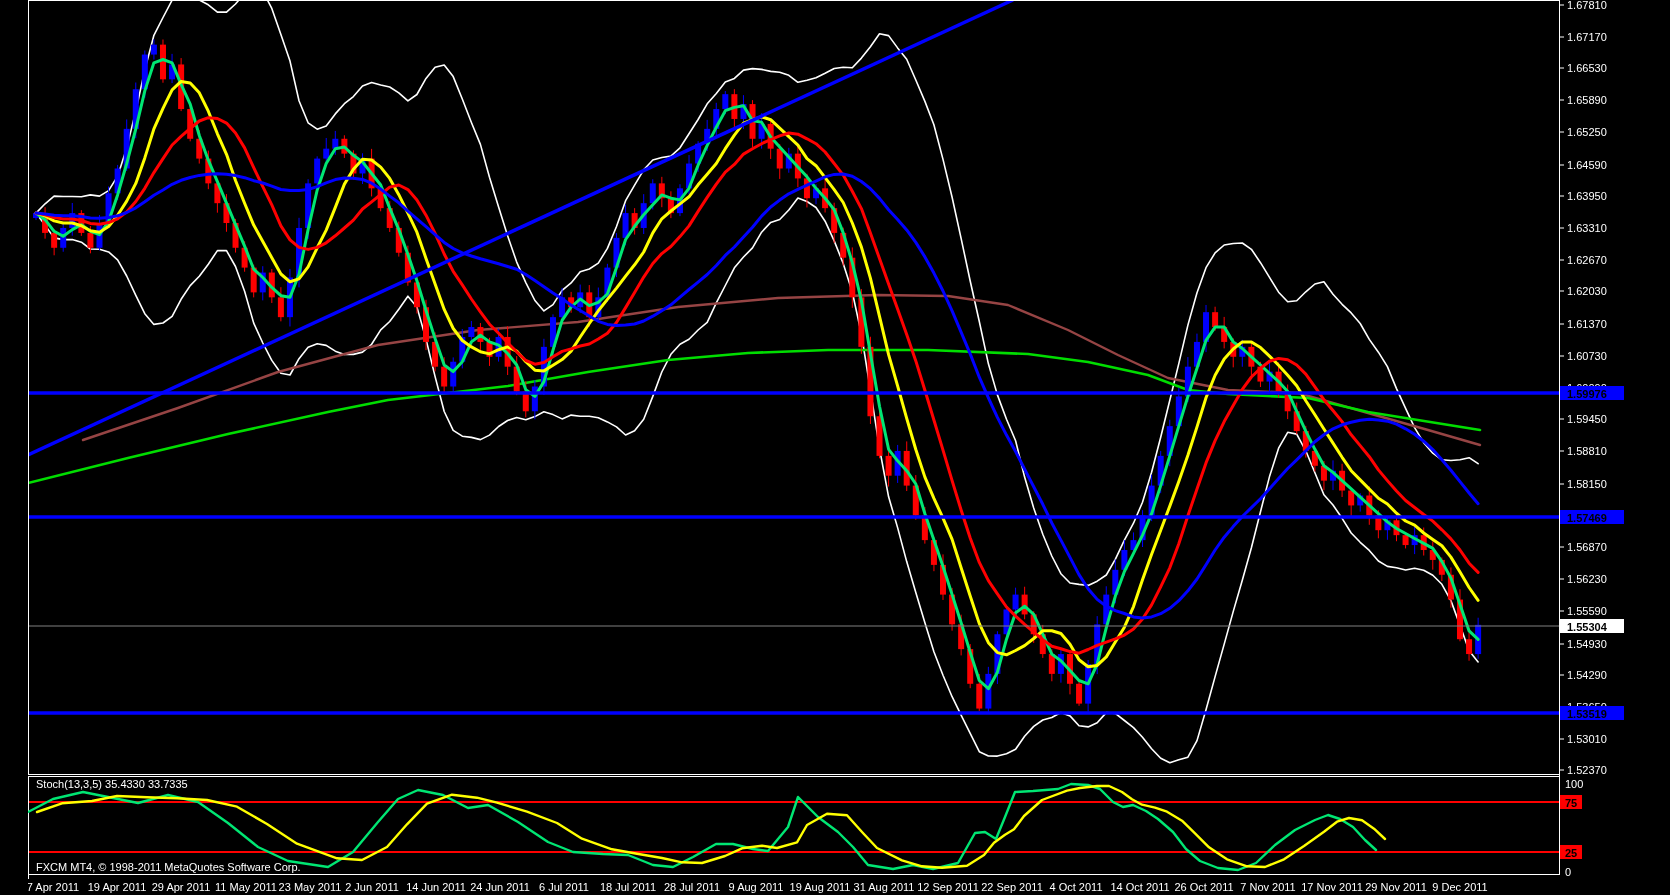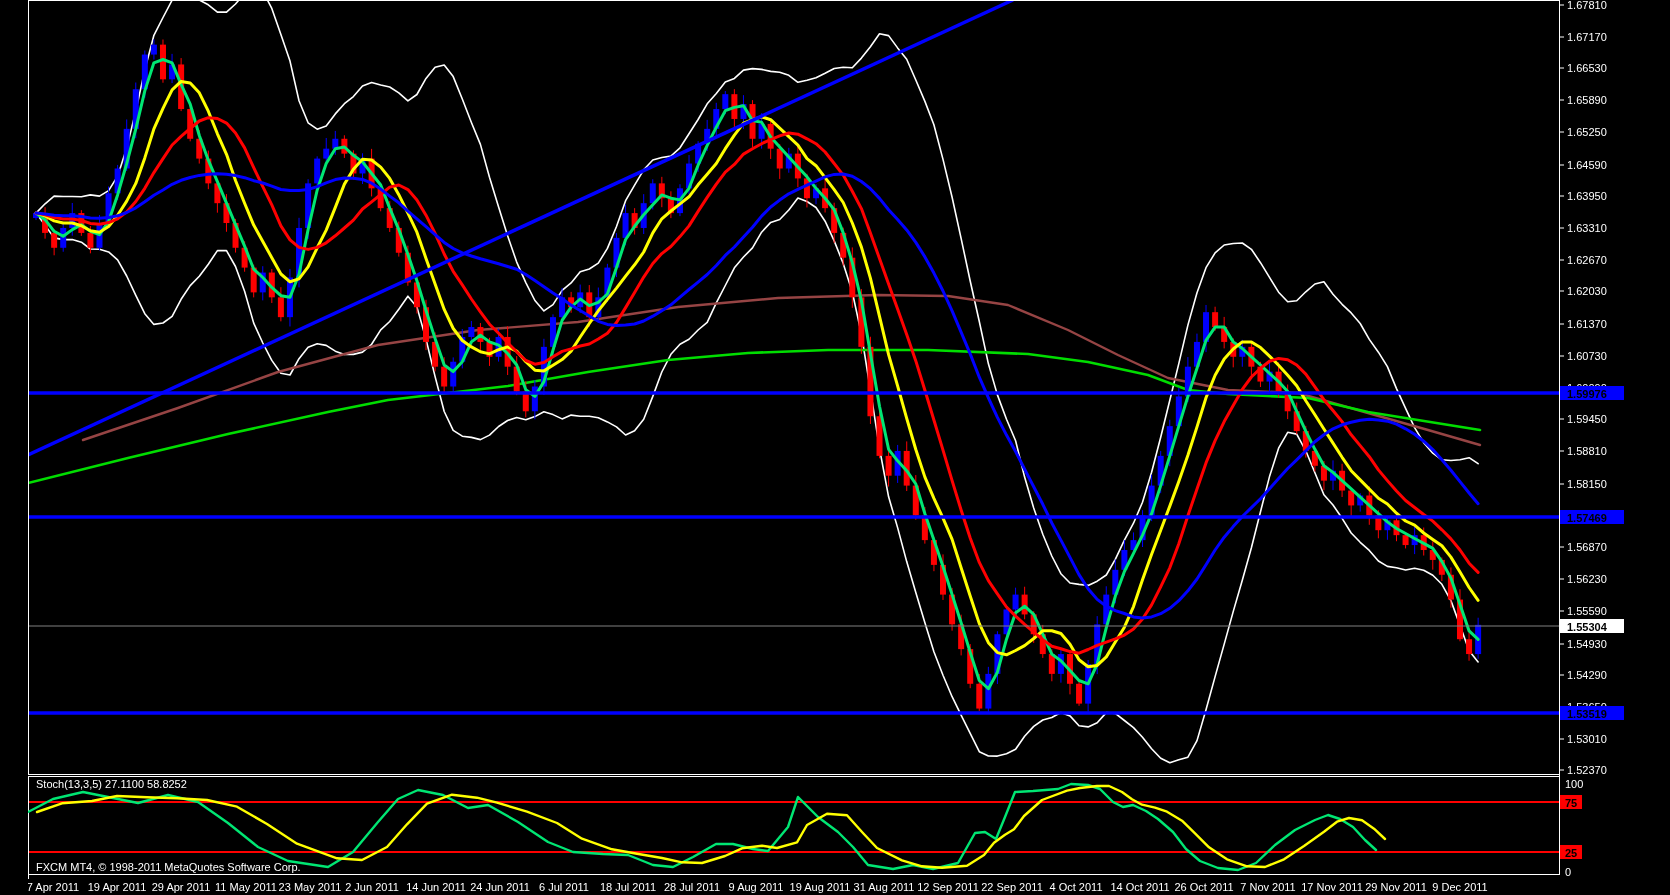--- a/index.html
+++ b/index.html
@@ -459,15 +459,15 @@
       <text x="920" y="891" text-anchor="middle" class="lbl">12 Sep 2011</text>
       <text x="984" y="891" text-anchor="middle" class="lbl">22 Sep 2011</text>
       <text x="1048" y="891" text-anchor="middle" class="lbl">4 Oct 2011</text>
       <text x="1112" y="891" text-anchor="middle" class="lbl">14 Oct 2011</text>
       <text x="1176" y="891" text-anchor="middle" class="lbl">26 Oct 2011</text>
       <text x="1240" y="891" text-anchor="middle" class="lbl">7 Nov 2011</text>
       <text x="1304" y="891" text-anchor="middle" class="lbl">17 Nov 2011</text>
       <text x="1368" y="891" text-anchor="middle" class="lbl">29 Nov 2011</text>
       <text x="1432" y="891" text-anchor="middle" class="lbl">9 Dec 2011</text>
     </svg>
-  <div id="stoch-label">Stoch(13,3,5) 27.1100 58.8252</div>
+  <div id="stoch-label">Stoch(13,3,5) 35.4330 33.7335</div>
   <div id="copyright">FXCM MT4, © 1998-2011 MetaQuotes Software Corp.</div>
 </div>
 
 </body></html>

